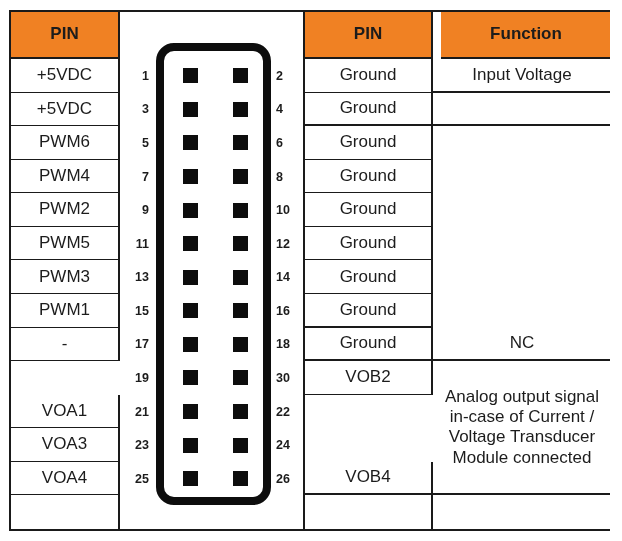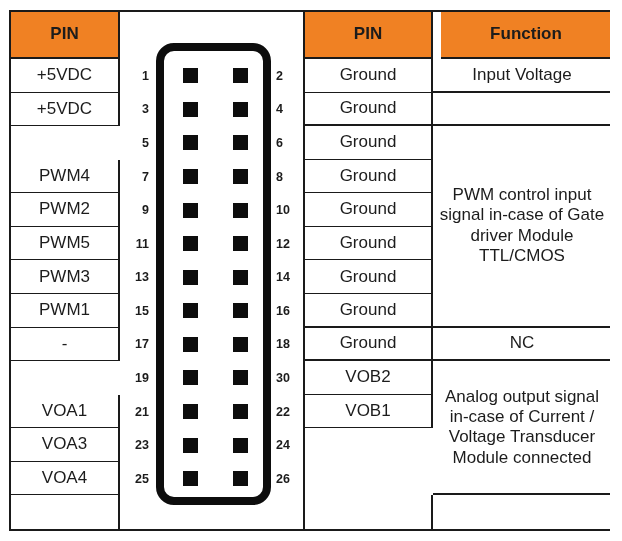--- a/index.html
+++ b/index.html
@@ -113,20 +113,21 @@
         <div class="pin-square" style="left: 62.5px; top: 425.571px;"></div>
         <div class="pin-square" style="left: 112.5px; top: 425.571px;"></div>
         <div class="pin-number left" style="top: 460.643px;">25</div>
         <div class="pin-number right" style="top: 460.643px;">26</div>
         <div class="pin-square" style="left: 62.5px; top: 459.143px;"></div>
         <div class="pin-square" style="left: 112.5px; top: 459.143px;"></div>
       </div>
 
     <div class="cell" style="grid-column:1;grid-row:2;">+5VDC</div>
     <div class="cell" style="grid-column:1;grid-row:3;">+5VDC</div>
+    <div class="cell" style="grid-column:1;grid-row:4;">PWM6</div>
     <div class="cell" style="grid-column:1;grid-row:5;">PWM4</div>
     <div class="cell" style="grid-column:1;grid-row:6;">PWM2</div>
     <div class="cell" style="grid-column:1;grid-row:7;">PWM5</div>
     <div class="cell" style="grid-column:1;grid-row:8;">PWM3</div>
     <div class="cell" style="grid-column:1;grid-row:9;">PWM1</div>
     <div class="cell" style="grid-column:1;grid-row:10;">-</div>
     <div class="cell" style="grid-column:1;grid-row:12;">VOA1</div>
     <div class="cell" style="grid-column:1;grid-row:13;">VOA3</div>
     <div class="cell" style="grid-column:1;grid-row:14;">VOA4</div>
     <div class="cell lastrow" style="grid-column:1;grid-row:15;"></div>
@@ -134,24 +135,23 @@
     <div class="cell" style="grid-column:3;grid-row:2;">Ground</div>
     <div class="cell thick" style="grid-column:3;grid-row:3;">Ground</div>
     <div class="cell" style="grid-column:3;grid-row:4;">Ground</div>
     <div class="cell" style="grid-column:3;grid-row:5;">Ground</div>
     <div class="cell" style="grid-column:3;grid-row:6;">Ground</div>
     <div class="cell" style="grid-column:3;grid-row:7;">Ground</div>
     <div class="cell" style="grid-column:3;grid-row:8;">Ground</div>
     <div class="cell thick" style="grid-column:3;grid-row:9;">Ground</div>
     <div class="cell thick" style="grid-column:3;grid-row:10;">Ground</div>
     <div class="cell" style="grid-column:3;grid-row:11;">VOB2</div>
-    <div class="cell" style="grid-column:3;grid-row:12;">VOB1</div>
+    <div class="cell thick" style="grid-column:3;grid-row:14;">VOB4</div>
     <div class="cell lastrow" style="grid-column:3;grid-row:15;"></div>
 
     <div class="cell lastcol fncell thick" style="grid-column:4;grid-row:2;">Input Voltage</div>
     <div class="cell lastcol fncell thick" style="grid-column:4;grid-row:3;"></div>
-    <div class="cell lastcol fncell thick" style="grid-column:4;grid-row:4 / 10;">PWM control input signal in-case of Gate driver Module TTL/CMOS</div>
     <div class="cell lastcol fncell thick" style="grid-column:4;grid-row:10;">NC</div>
     <div class="cell lastcol fncell thick" style="grid-column:4;grid-row:11 / 15;">Analog output signal in-case of Current / Voltage Transducer Module connected</div>
     <div class="cell lastcol fncell lastrow" style="grid-column:4;grid-row:15;"></div>
 
   </div>
 </div>
 
 </body></html>

